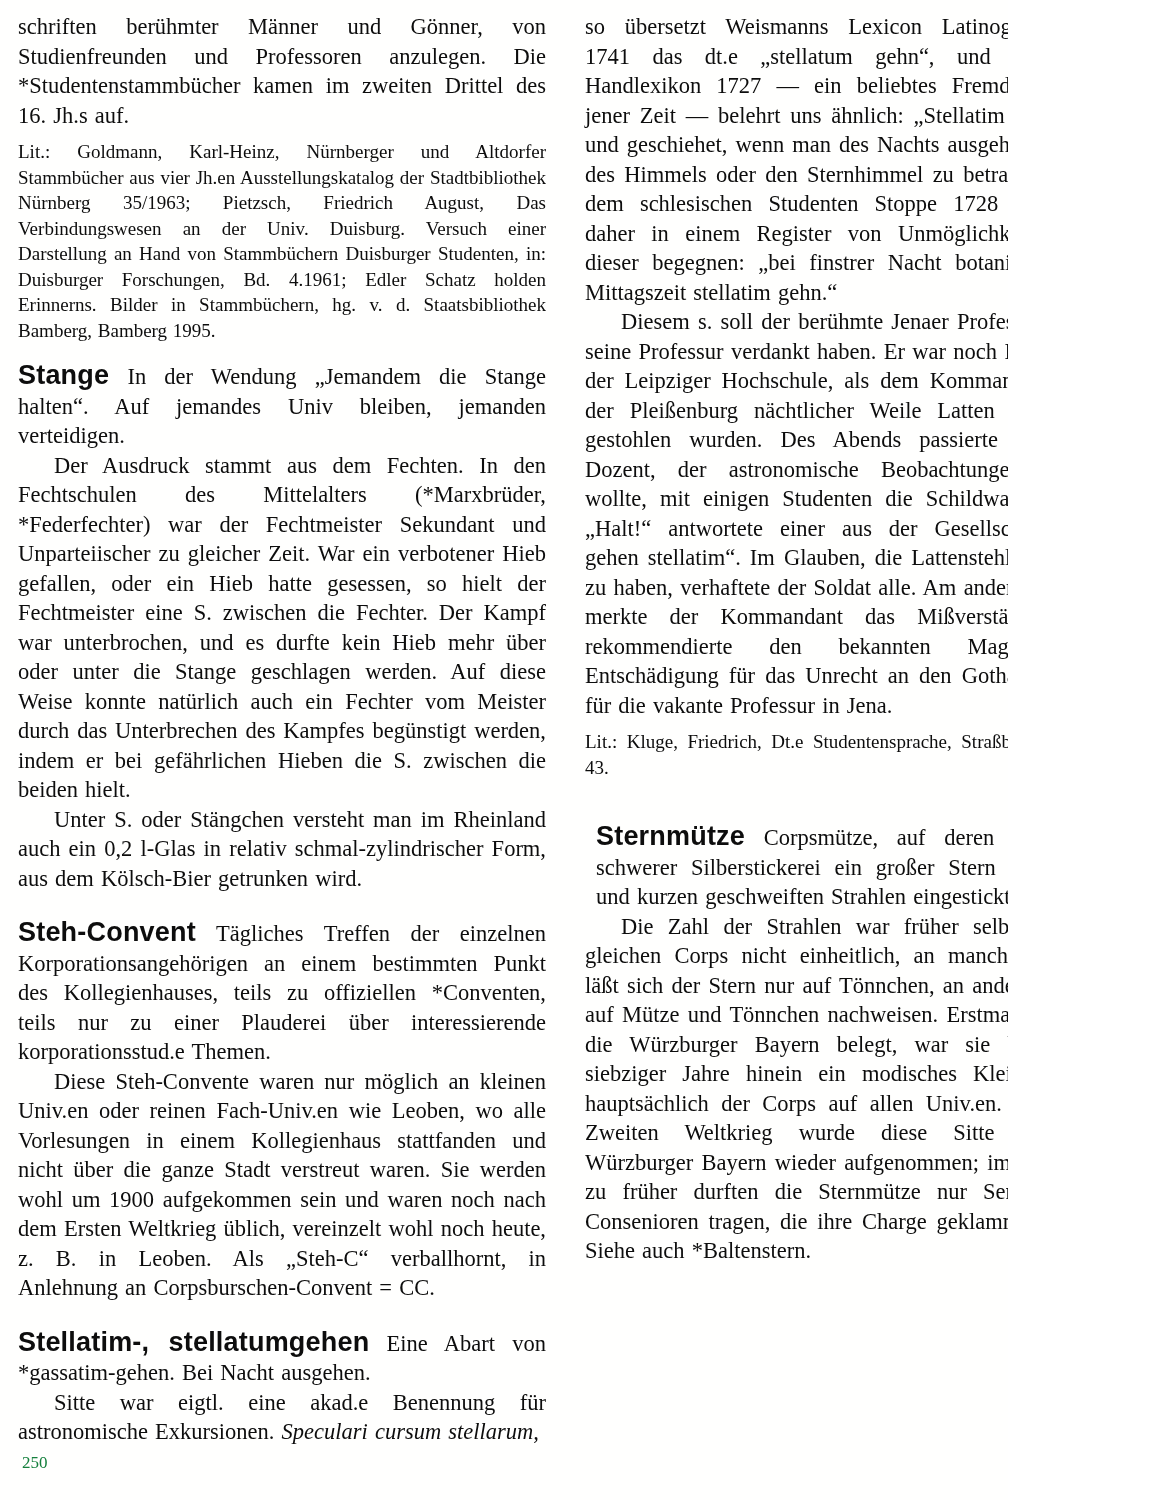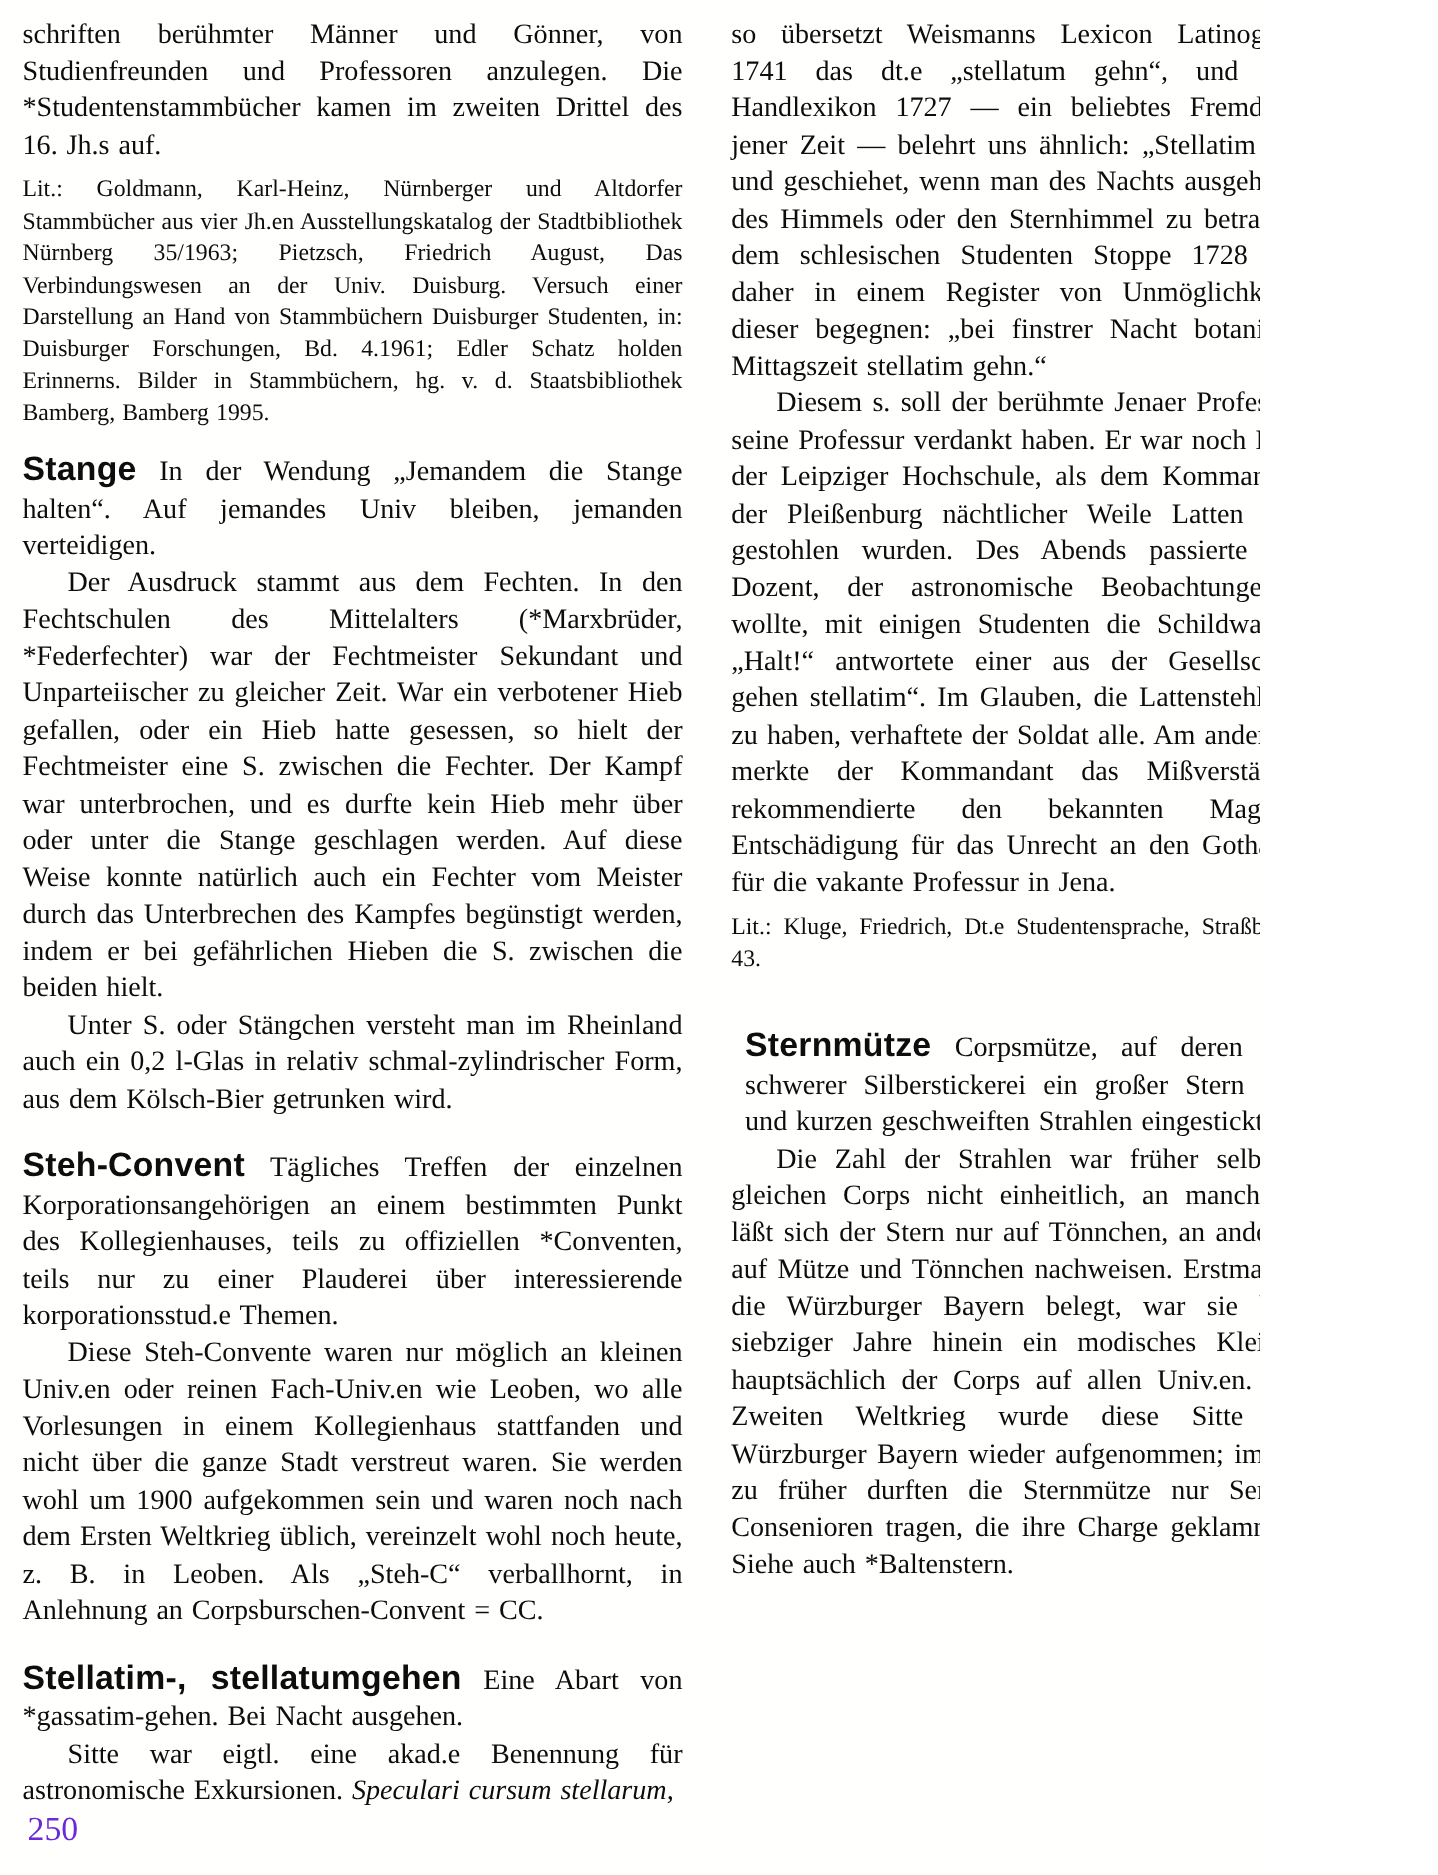--- a/index.html
+++ b/index.html
@@ -48,24 +48,24 @@
     line-height: 25.5px;
     text-indent: 0;
     word-spacing: 1px;
   }
   .lit-label { }
   .italic { font-style: italic; }
   .page-number {
     position: absolute;
     left: 22px;
     top: 1447px;
-    font-size: 27px;
+    font-size: 17px;
     line-height: 32px;
     font-family: "Liberation Serif", serif;
-    color: #6d28d9;
+    color: #15803d;
   }
 </style>
 </head>
 <body>
 
 <div class="page">
 
   <div class="col col-left">
 
     <p class="para cont"><span>schriften berühmter Männer und Gönner, von Studienfreunden und Professoren anzulegen. Die *Studentenstammbücher kamen im zweiten Drittel des 16. Jh.s auf.</span></p>

